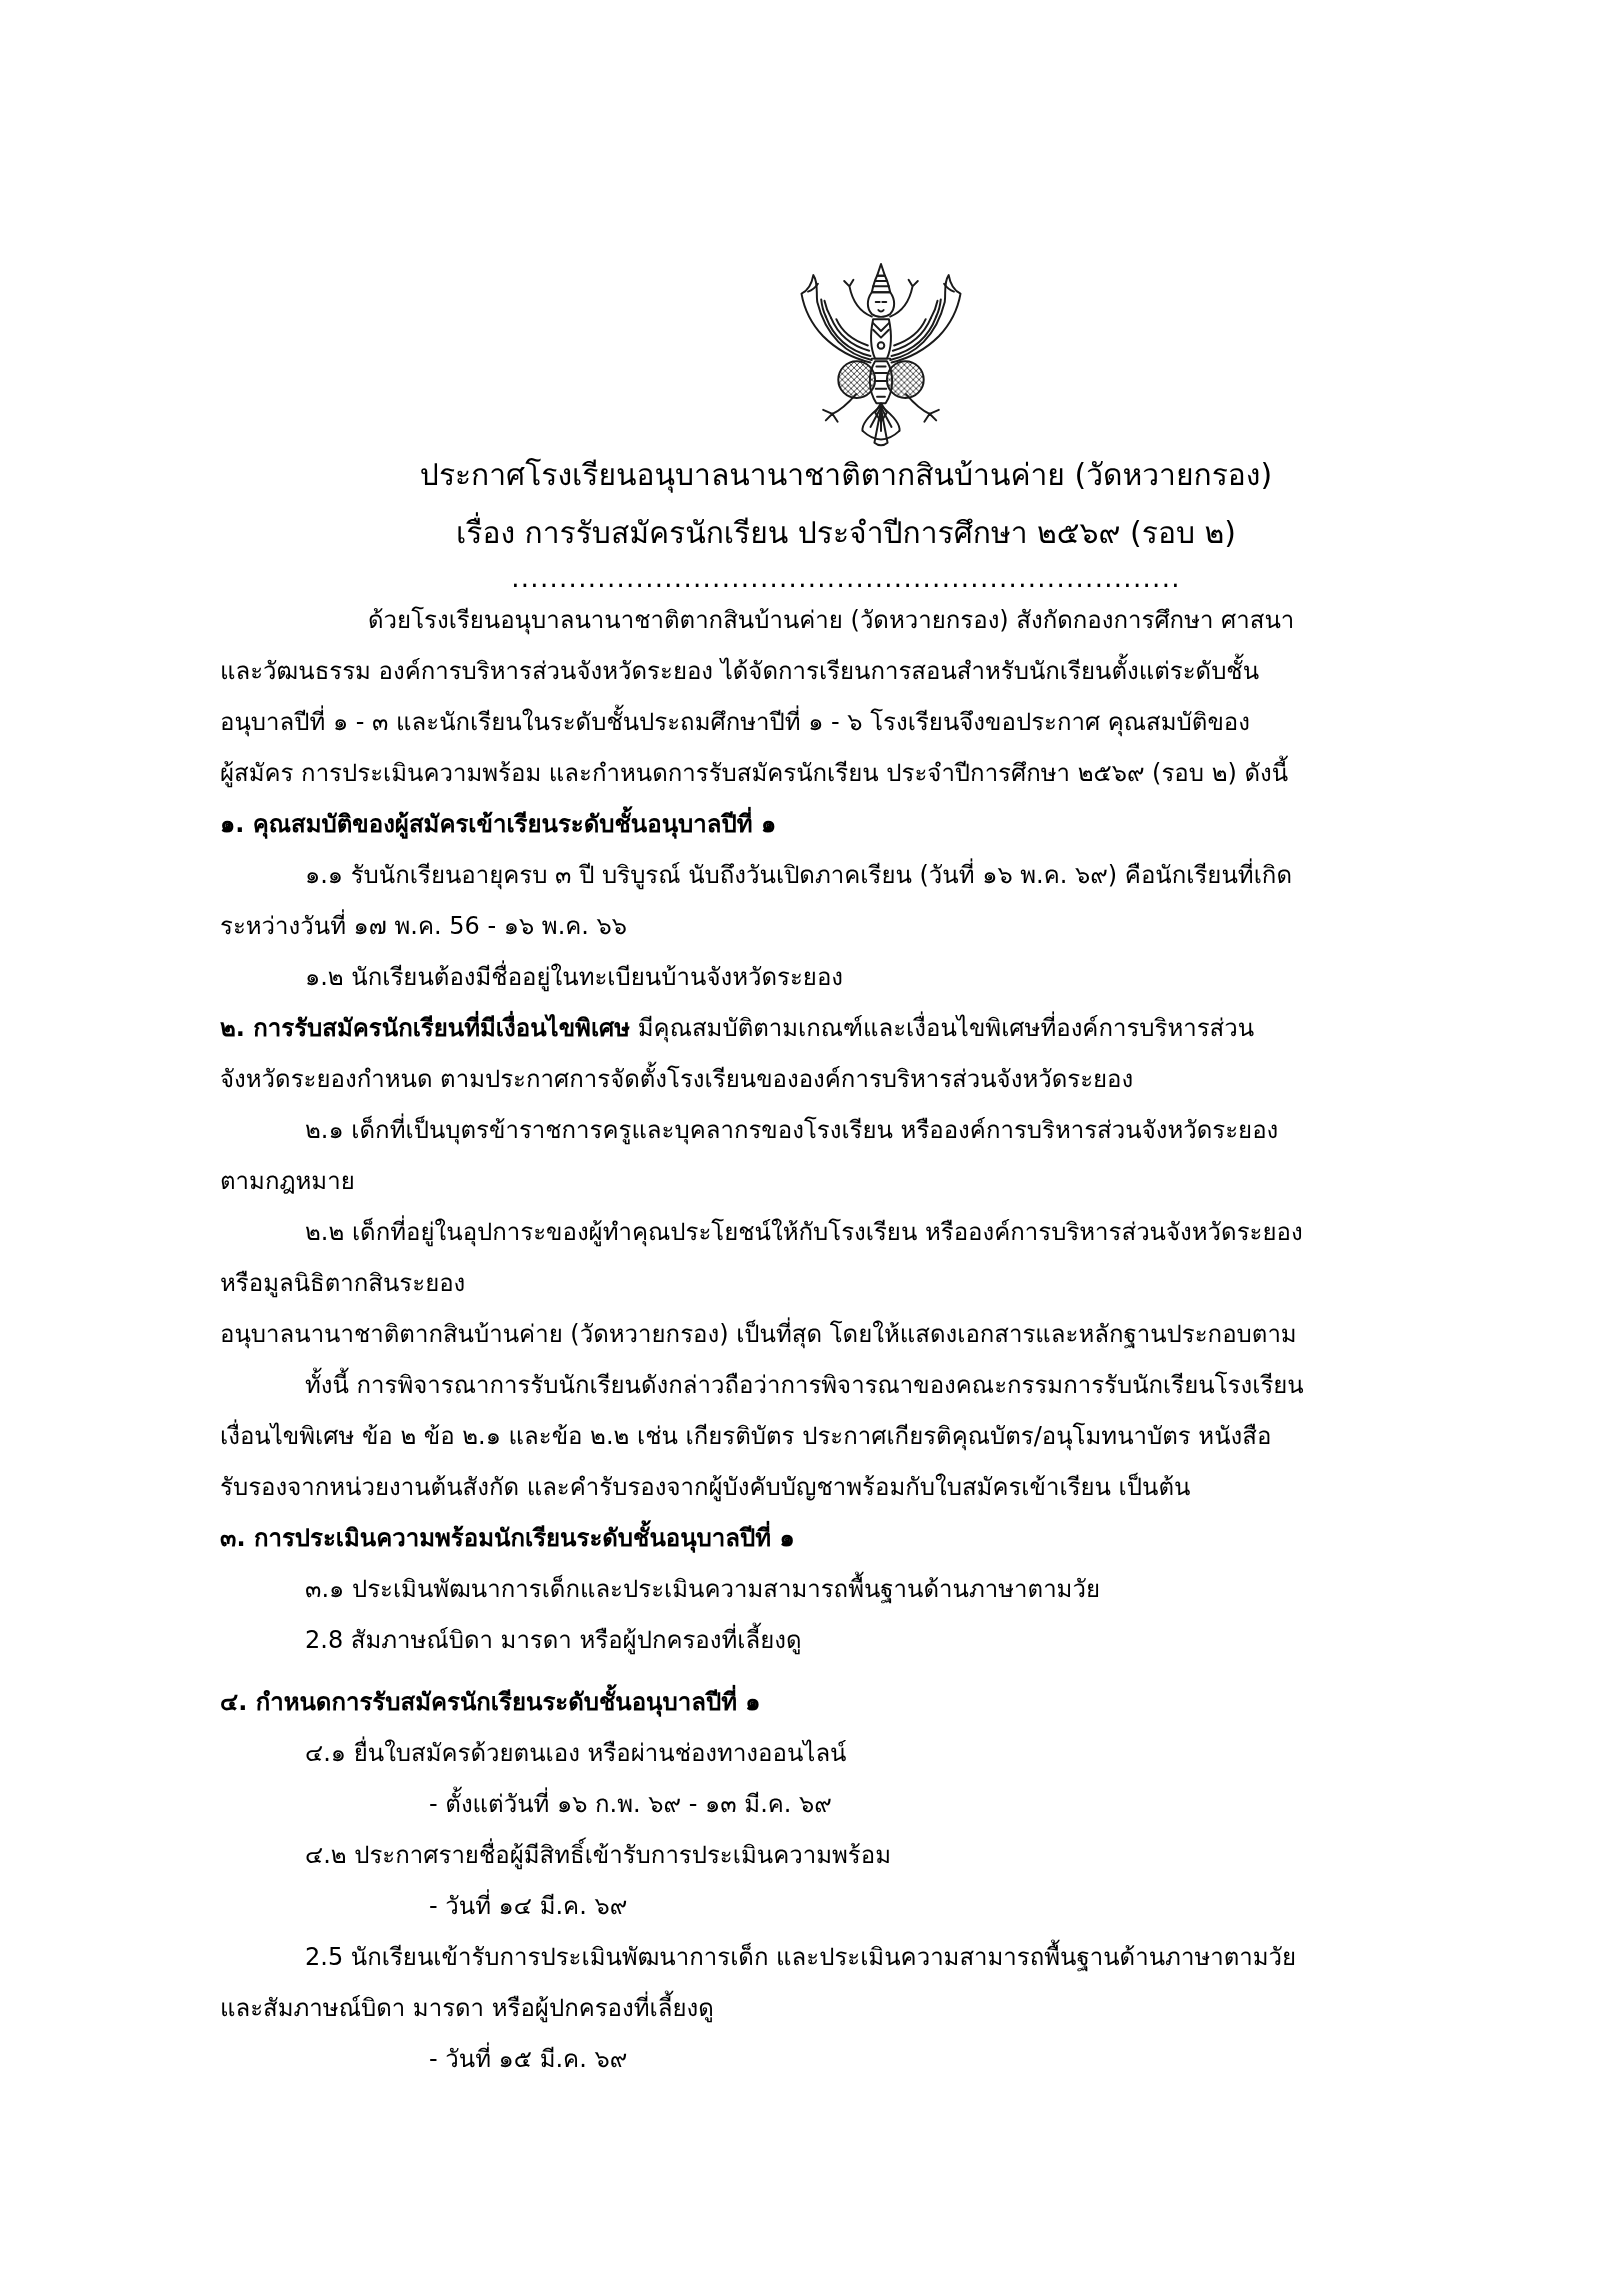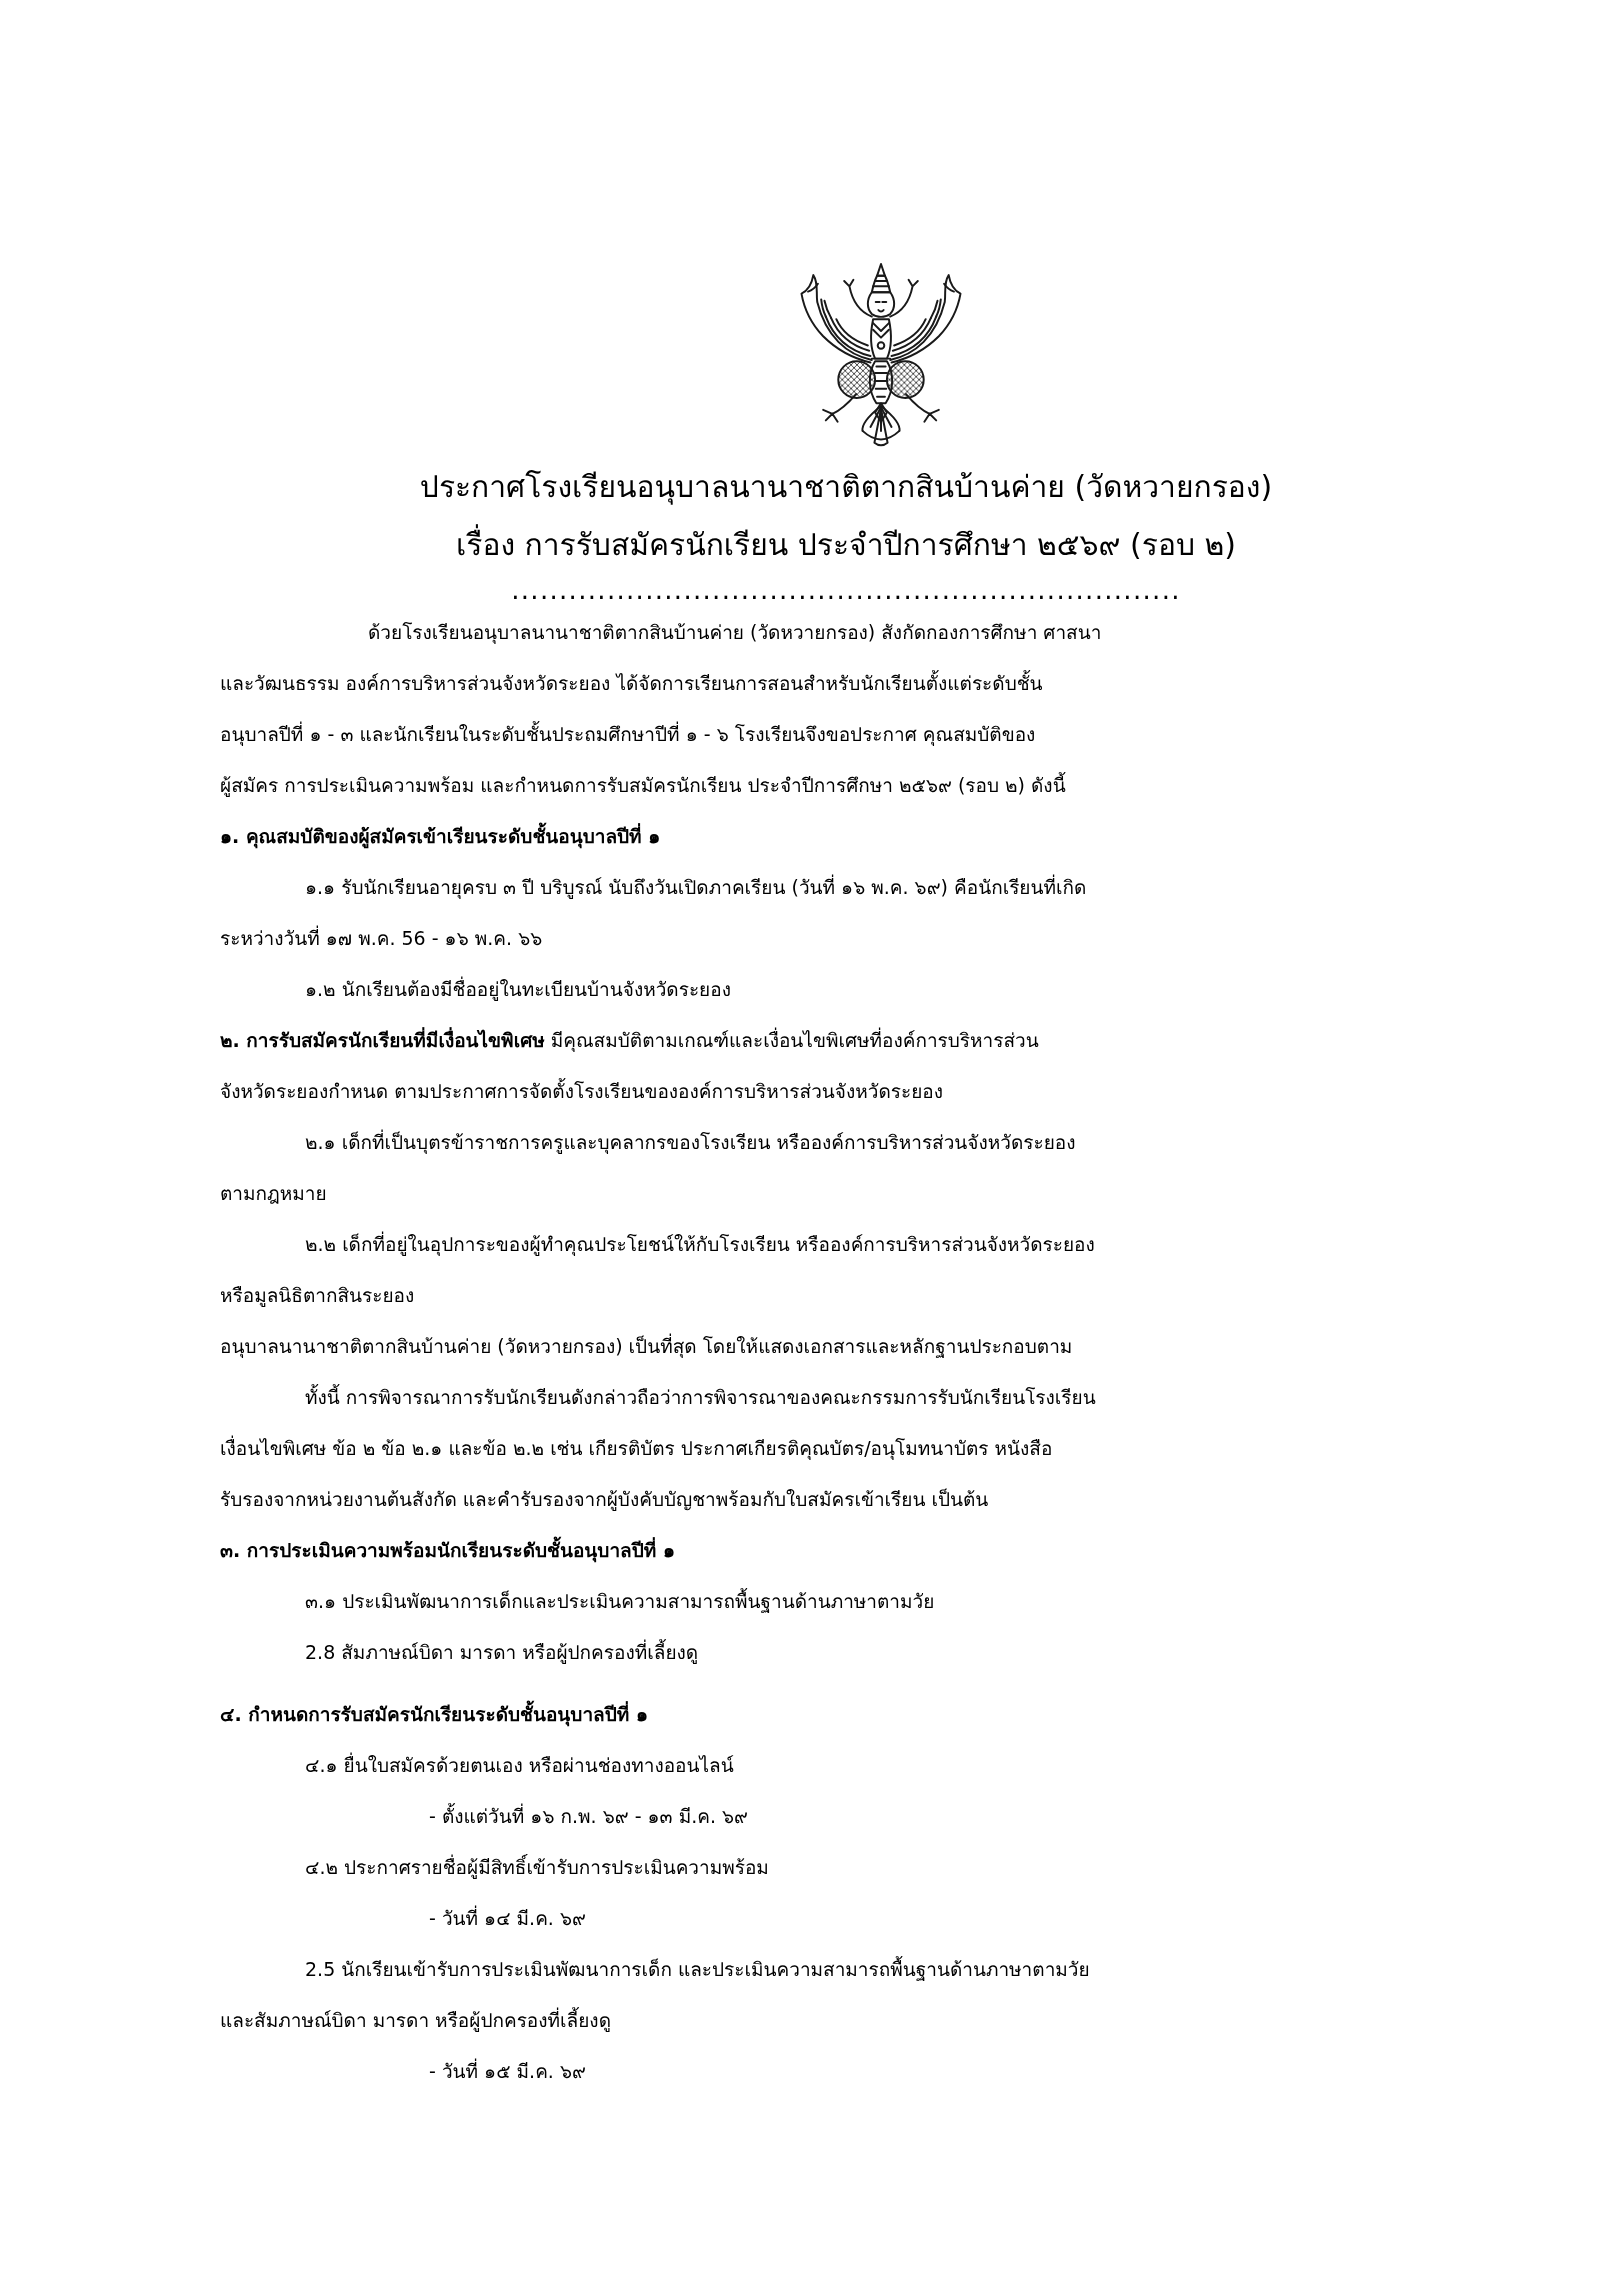--- a/index.html
+++ b/index.html
@@ -8,33 +8,33 @@
     width:1623px;height:2295px;
     background:#ffffff;
     overflow:hidden;
     font-family:"DejaVu Sans","Liberation Sans",sans-serif;
     color:#000;
   }
   .emblem{
     position:absolute;left:789px;top:260px;width:184px;height:190px;
   }
   .content{
-    position:absolute;left:220px;top:458px;width:1252px;
+    position:absolute;left:220px;top:446px;width:1252px;
   }
   .title-line{
     font-size:30px;line-height:58px;height:58px;
     text-align:center;white-space:nowrap;
   }
   .dots-line{
     font-size:26px;line-height:33px;height:33px;
     text-align:center;letter-spacing:1.3px;white-space:nowrap;
     overflow:hidden;
   }
   .doc-line{
-    font-size:19px;line-height:51px;height:51px;
+    font-size:24px;line-height:51px;height:51px;
     white-space:nowrap;
   }
   .ind-none{padding-left:0;}
   .ind-para{padding-left:148px;}
   .ind-item{padding-left:85px;}
   .ind-dash{padding-left:209px;}
   .seg-bold{font-weight:700;}
   .gap-before{margin-top:10.5px;}
 </style>
 </head>

